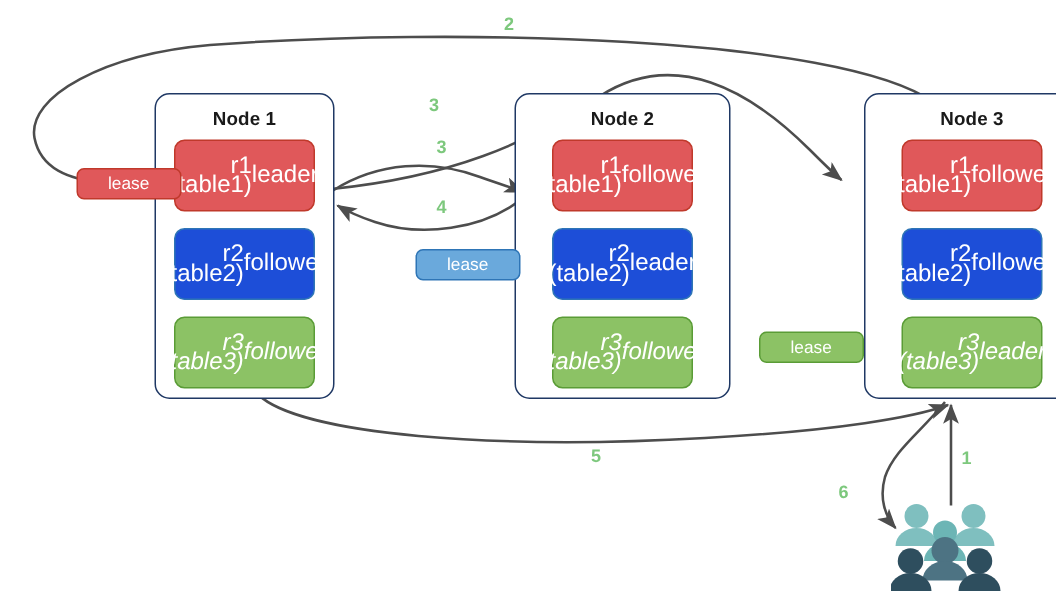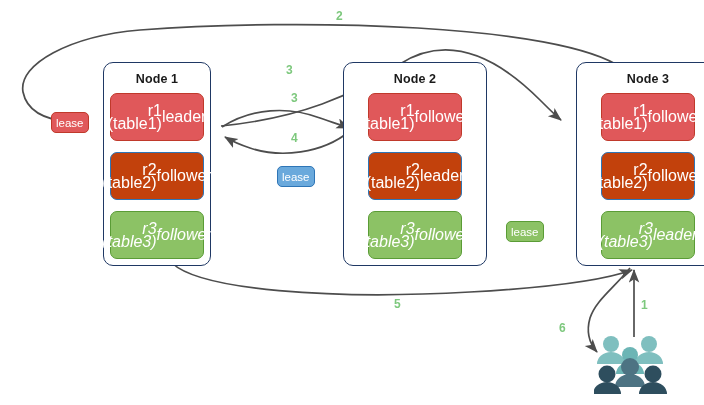--- a/index.html
+++ b/index.html
@@ -51,28 +51,28 @@
     flex-direction: row;
     align-items: center;
     justify-content: center;
     color: #ffffff;
     font-size: 16px;
     line-height: 13.5px;
     text-align: right;
   }
   .replica .rl { display: block; }
   .rep-red   { background: #e0585a; border: 1.3px solid #c0392b; }
-  .rep-blue  { background: #c2410c; border: 1.3px solid #2e75b6; }
+  .rep-blue  { background: #1d4ed8; border: 1.3px solid #2e75b6; }
   .rep-green { background: #8cc265; border: 1.3px solid #5a9c36; font-style: italic; }
 
   .lease {
     position: absolute;
     box-sizing: border-box;
     height: 21px;
-    padding: 0 4px;
+    padding: 0 20px;
     border-radius: 5px;
     display: flex;
     align-items: center;
     justify-content: center;
     color: #ffffff;
     font-size: 11.5px;
     white-space: nowrap;
   }
   .lease-red   { background: #e0585a; border: 1.3px solid #c0392b; }
   .lease-blue  { background: #6aa9dc; border: 1.3px solid #2e75b6; }
@@ -109,21 +109,21 @@
 
     <path d="M 350,131 C 322,154 280,158 250,148 C 238,144 230,140 225,137" fill="none" stroke="#4d4d4d" stroke-width="1.7" marker-end="url(#ah)"></path>
 
     <path d="M 172,263 C 200,290 330,300 470,292 C 560,287 610,278 632,270" fill="none" stroke="#4d4d4d" stroke-width="1.7" marker-end="url(#ah)"></path>
 
     <path d="M 634,337 L 634,270" fill="none" stroke="#4d4d4d" stroke-width="1.7" marker-end="url(#ah)"></path>
 
     <path d="M 630,268 C 614,288 596,300 590,318 C 586,332 590,344 597,352" fill="none" stroke="#4d4d4d" stroke-width="1.7" marker-end="url(#ah)"></path>
   </svg>
 
-  <div class="node" style="left:103px; top:62px; width:108px; height:204px;">
+  <div class="node" style="left:103px; top:62px; width:120px; height:204px;">
     <div class="node-title">Node 1</div>
     <div class="replica rep-red">
       <span class="rl">r1 (table1)</span>
       <span class="rl">leader</span>
     </div>
     <div class="replica rep-blue">
       <span class="rl">r2 (table2)</span>
       <span class="rl">follower</span>
     </div>
     <div class="replica rep-green">

